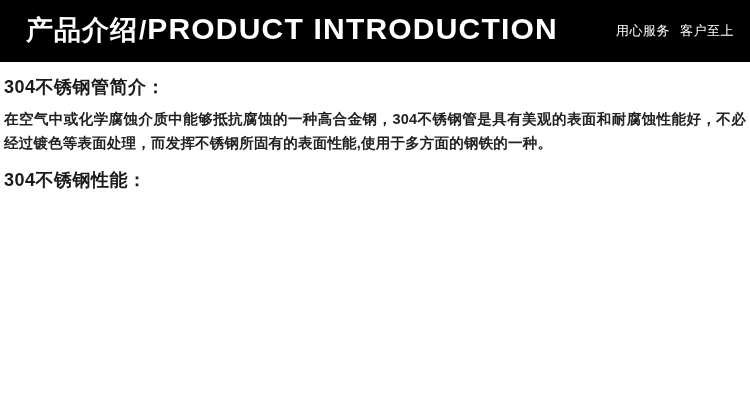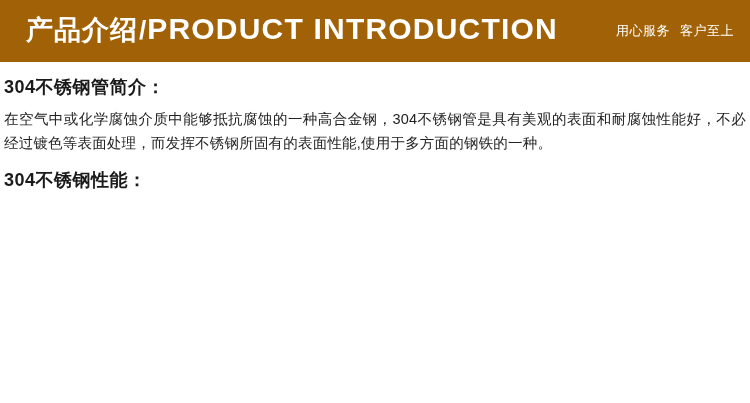--- a/index.html
+++ b/index.html
@@ -18,21 +18,21 @@
     width: 750px;
     height: 403px;
     background: #ffffff;
   }
 
   
   .banner {
     position: relative;
     width: 750px;
     height: 62px;
-    background: #a16207;
+    background: #000000;
     overflow: hidden;
   }
   .banner-inner {
     position: relative;
     width: 750px;
     height: 62px;
   }
   .banner-title {
     position: absolute;
     left: 26px;
@@ -95,20 +95,21 @@
     line-height: 22px;
     letter-spacing: 0.5px;
   }
   .para {
     font-size: 14.5px;
     color: #222222;
     line-height: 23.5px;
     text-align: justify;
     margin: 0 0 0 0;
     letter-spacing: 0.2px;
+    font-weight: bold;
   }
   .para + .para {
     margin-top: 0px;
   }
 </style>
 </head>
 <body>
 
 <div class="page">
 

